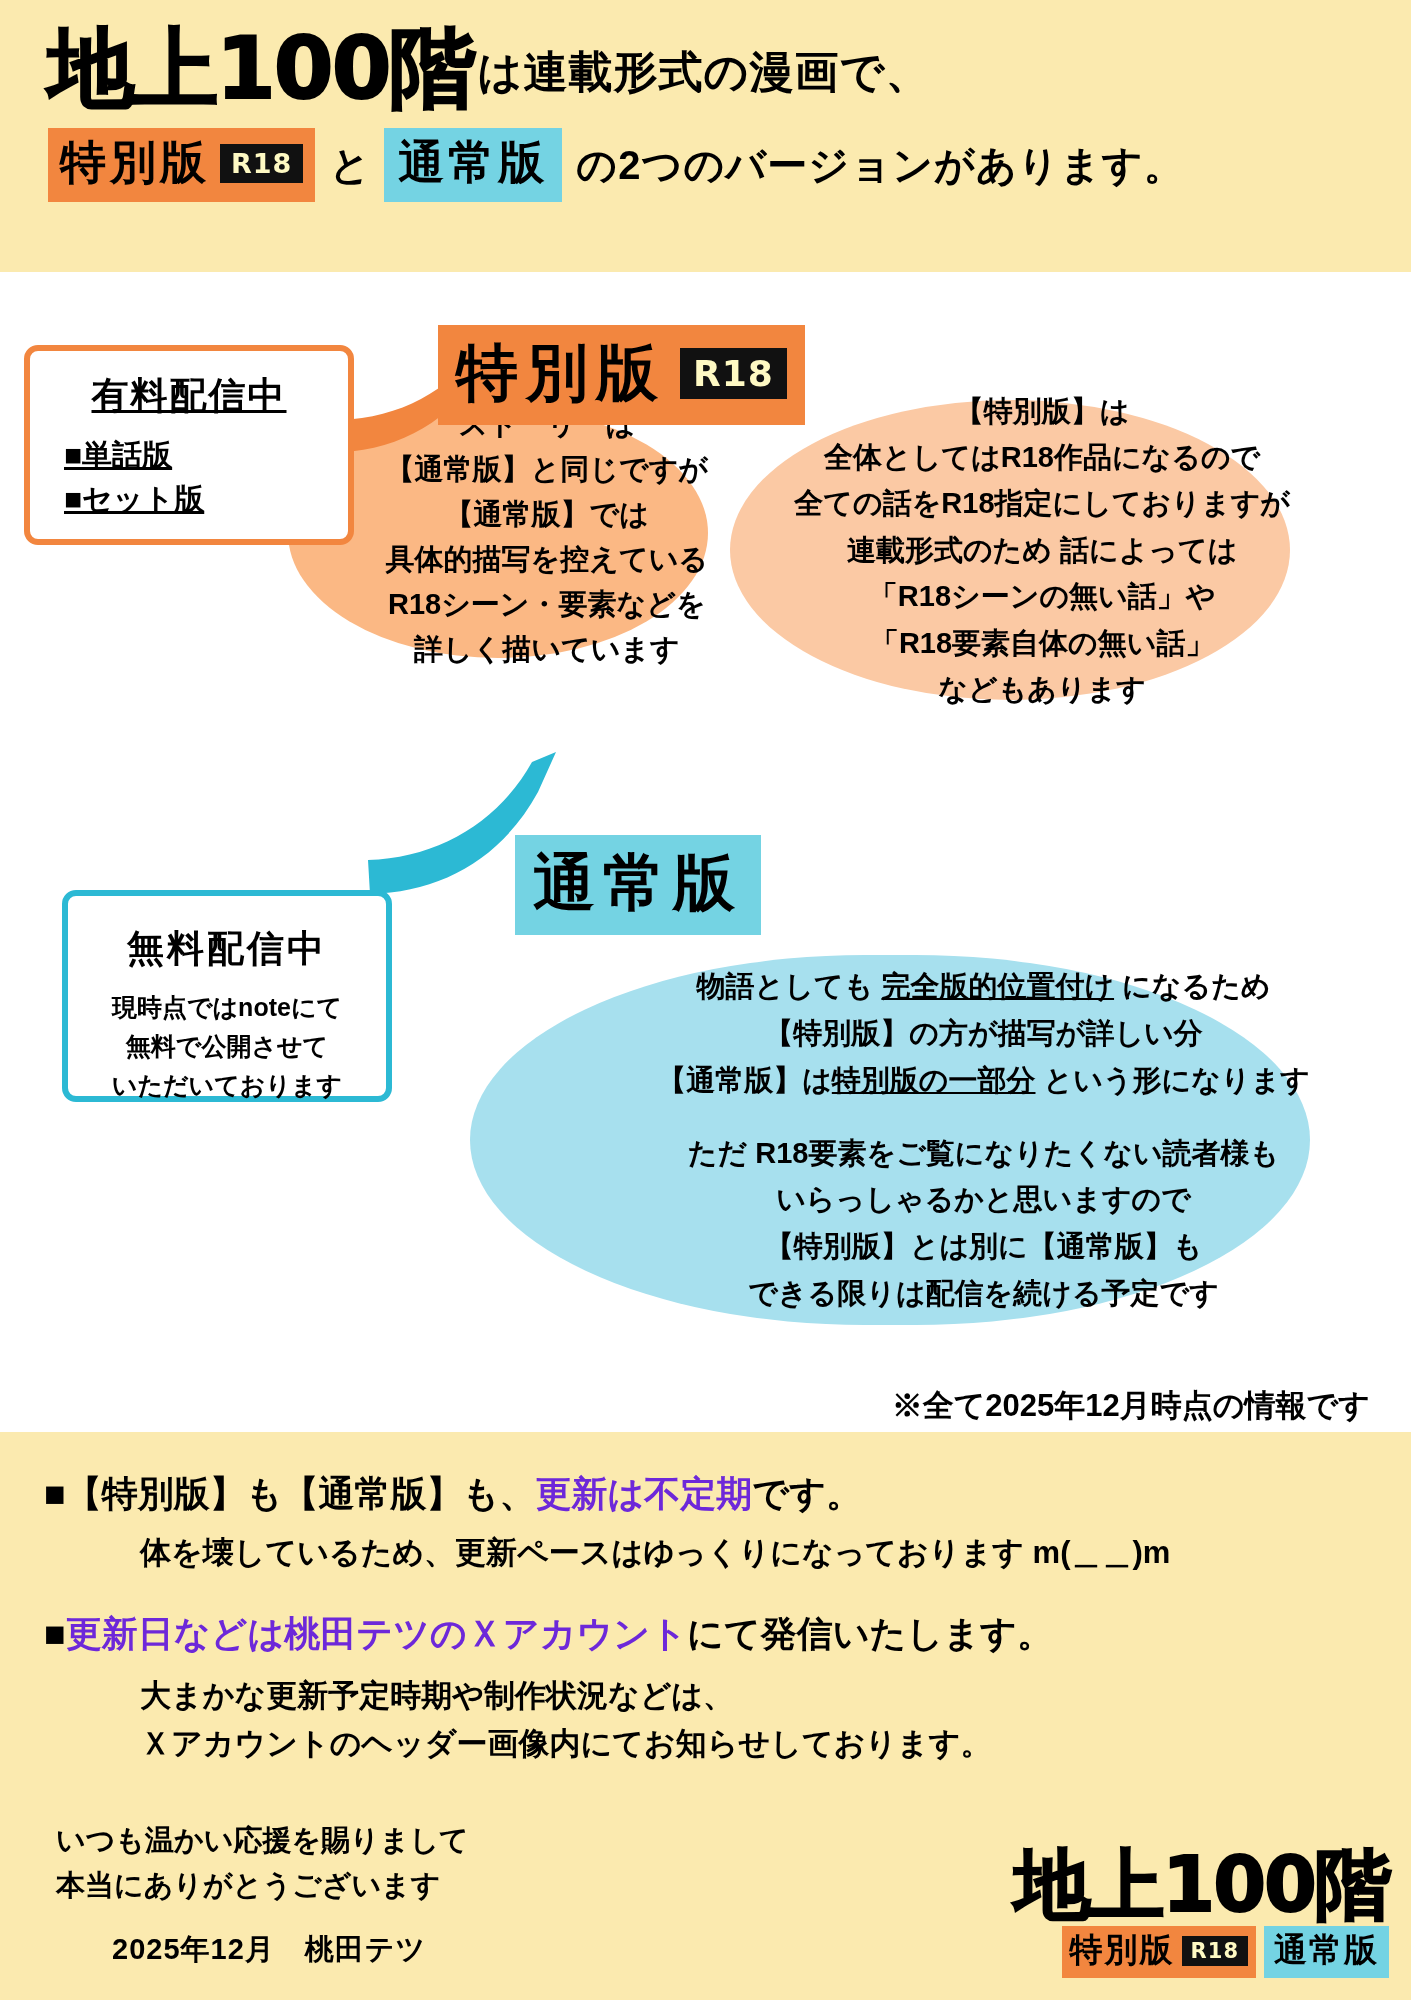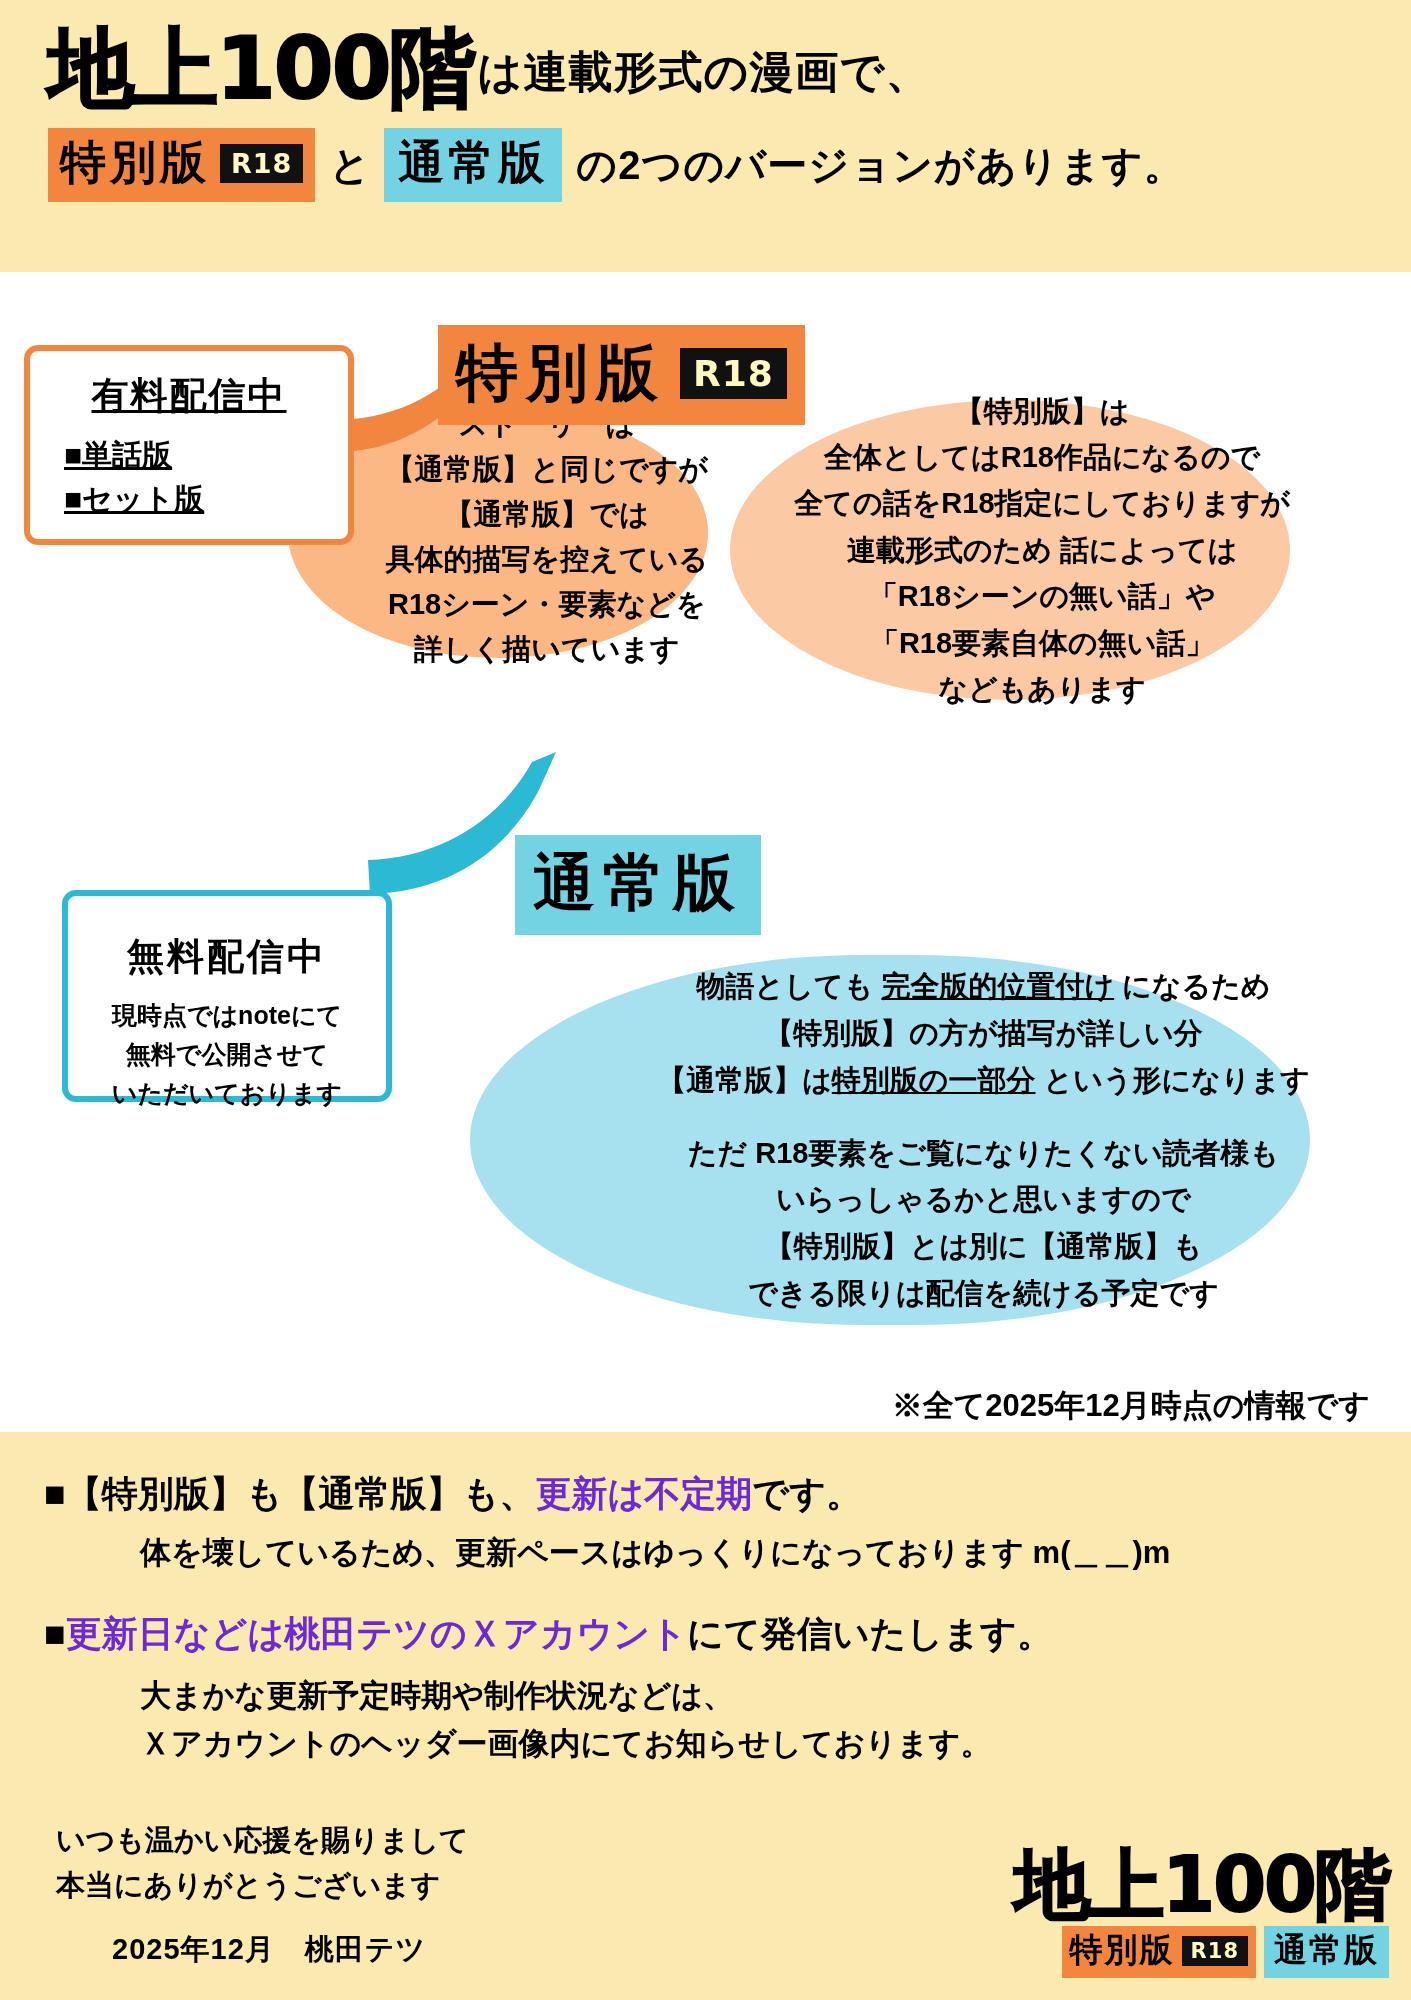--- a/index.html
+++ b/index.html
@@ -160,21 +160,21 @@
   }
   #callout-paid {
     left: 24px; top: 345px;
     width: 330px; height: 200px;
     padding-top: 20px;
     text-decoration: underline;
   }
   #callout-free {
     left: 62px; top: 890px;
     width: 330px; height: 212px;
-    padding-top: 36px;
+    padding-top: 28px;
   }
   #callout-free .callout-title { letter-spacing: 3px; }
 
   
   .connector { position: absolute; z-index: 5; }
 
   
   .blob {
     position: absolute;
     border-radius: 50%;

